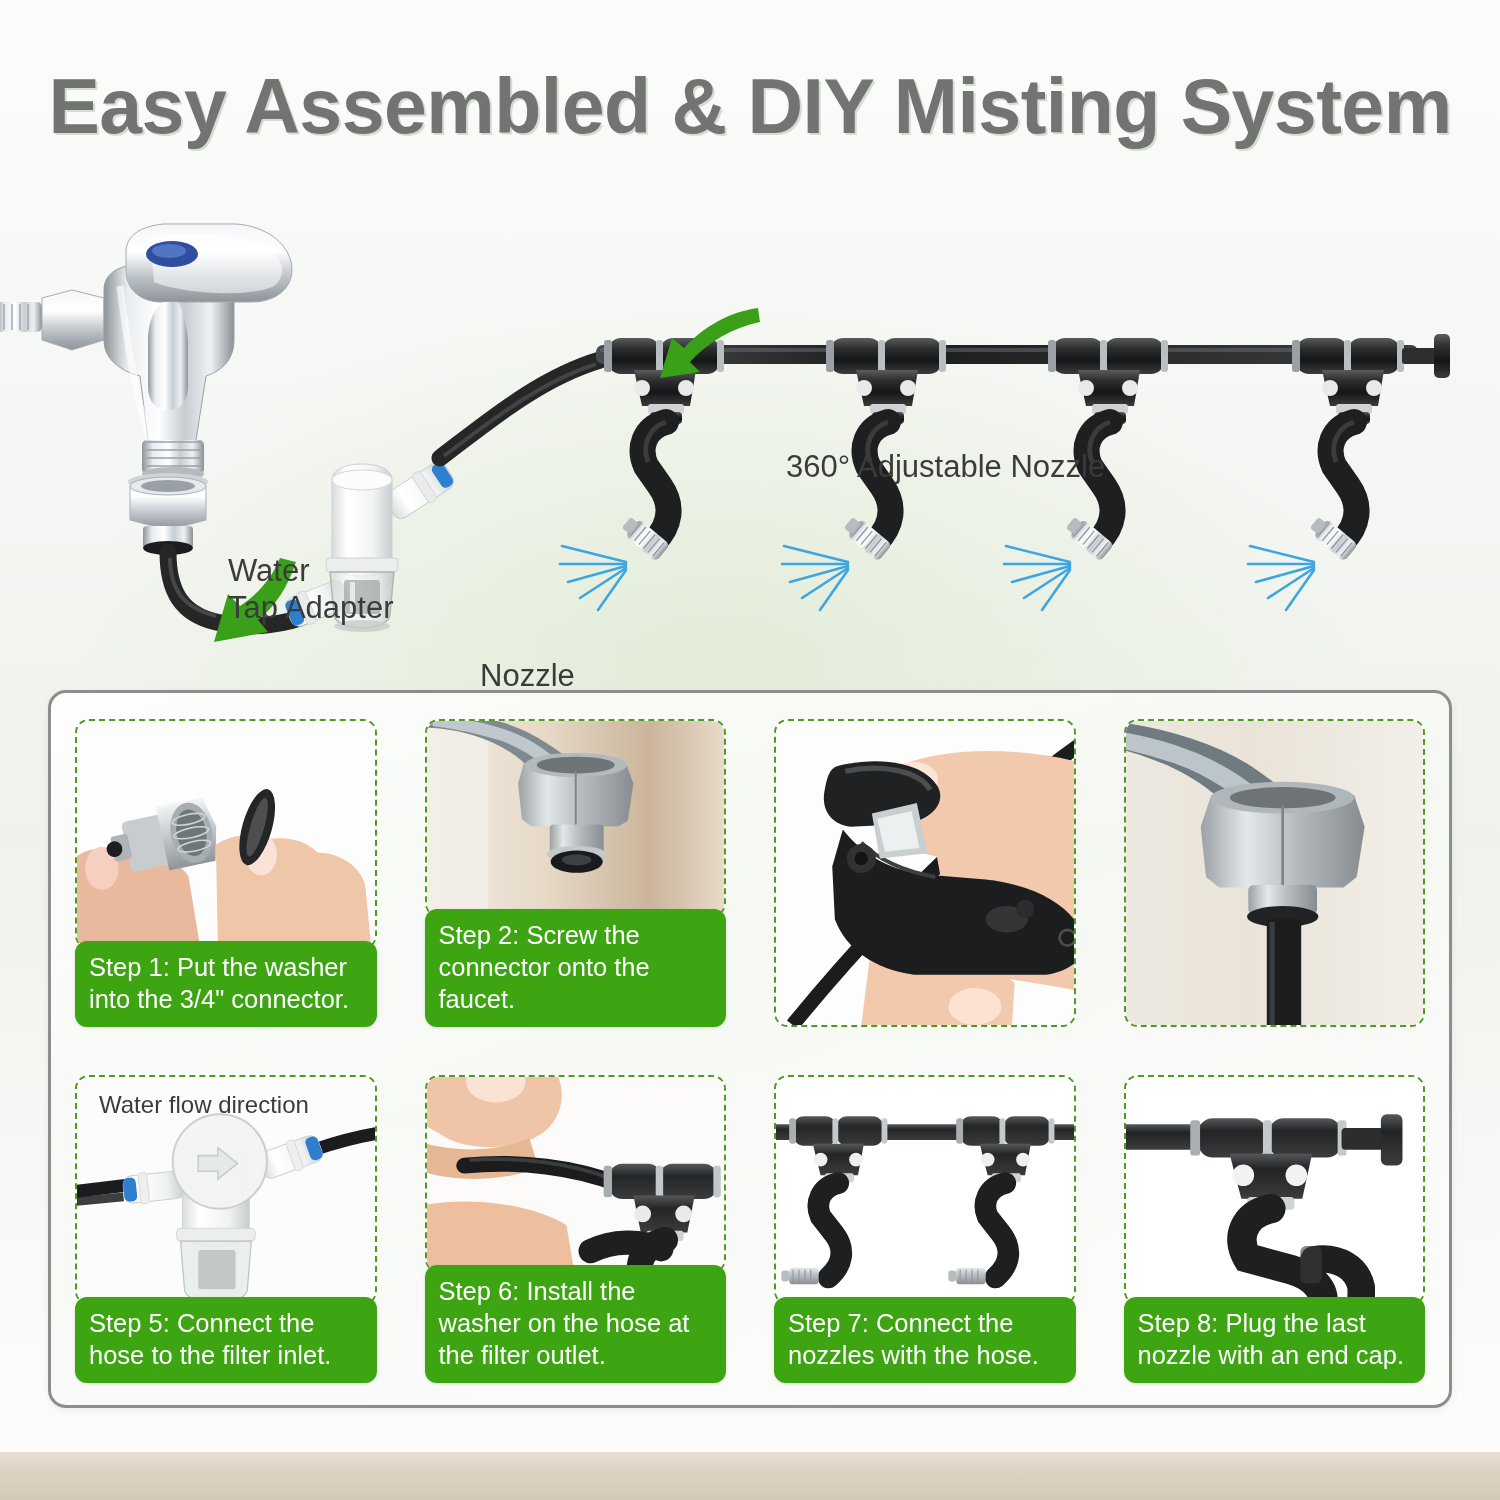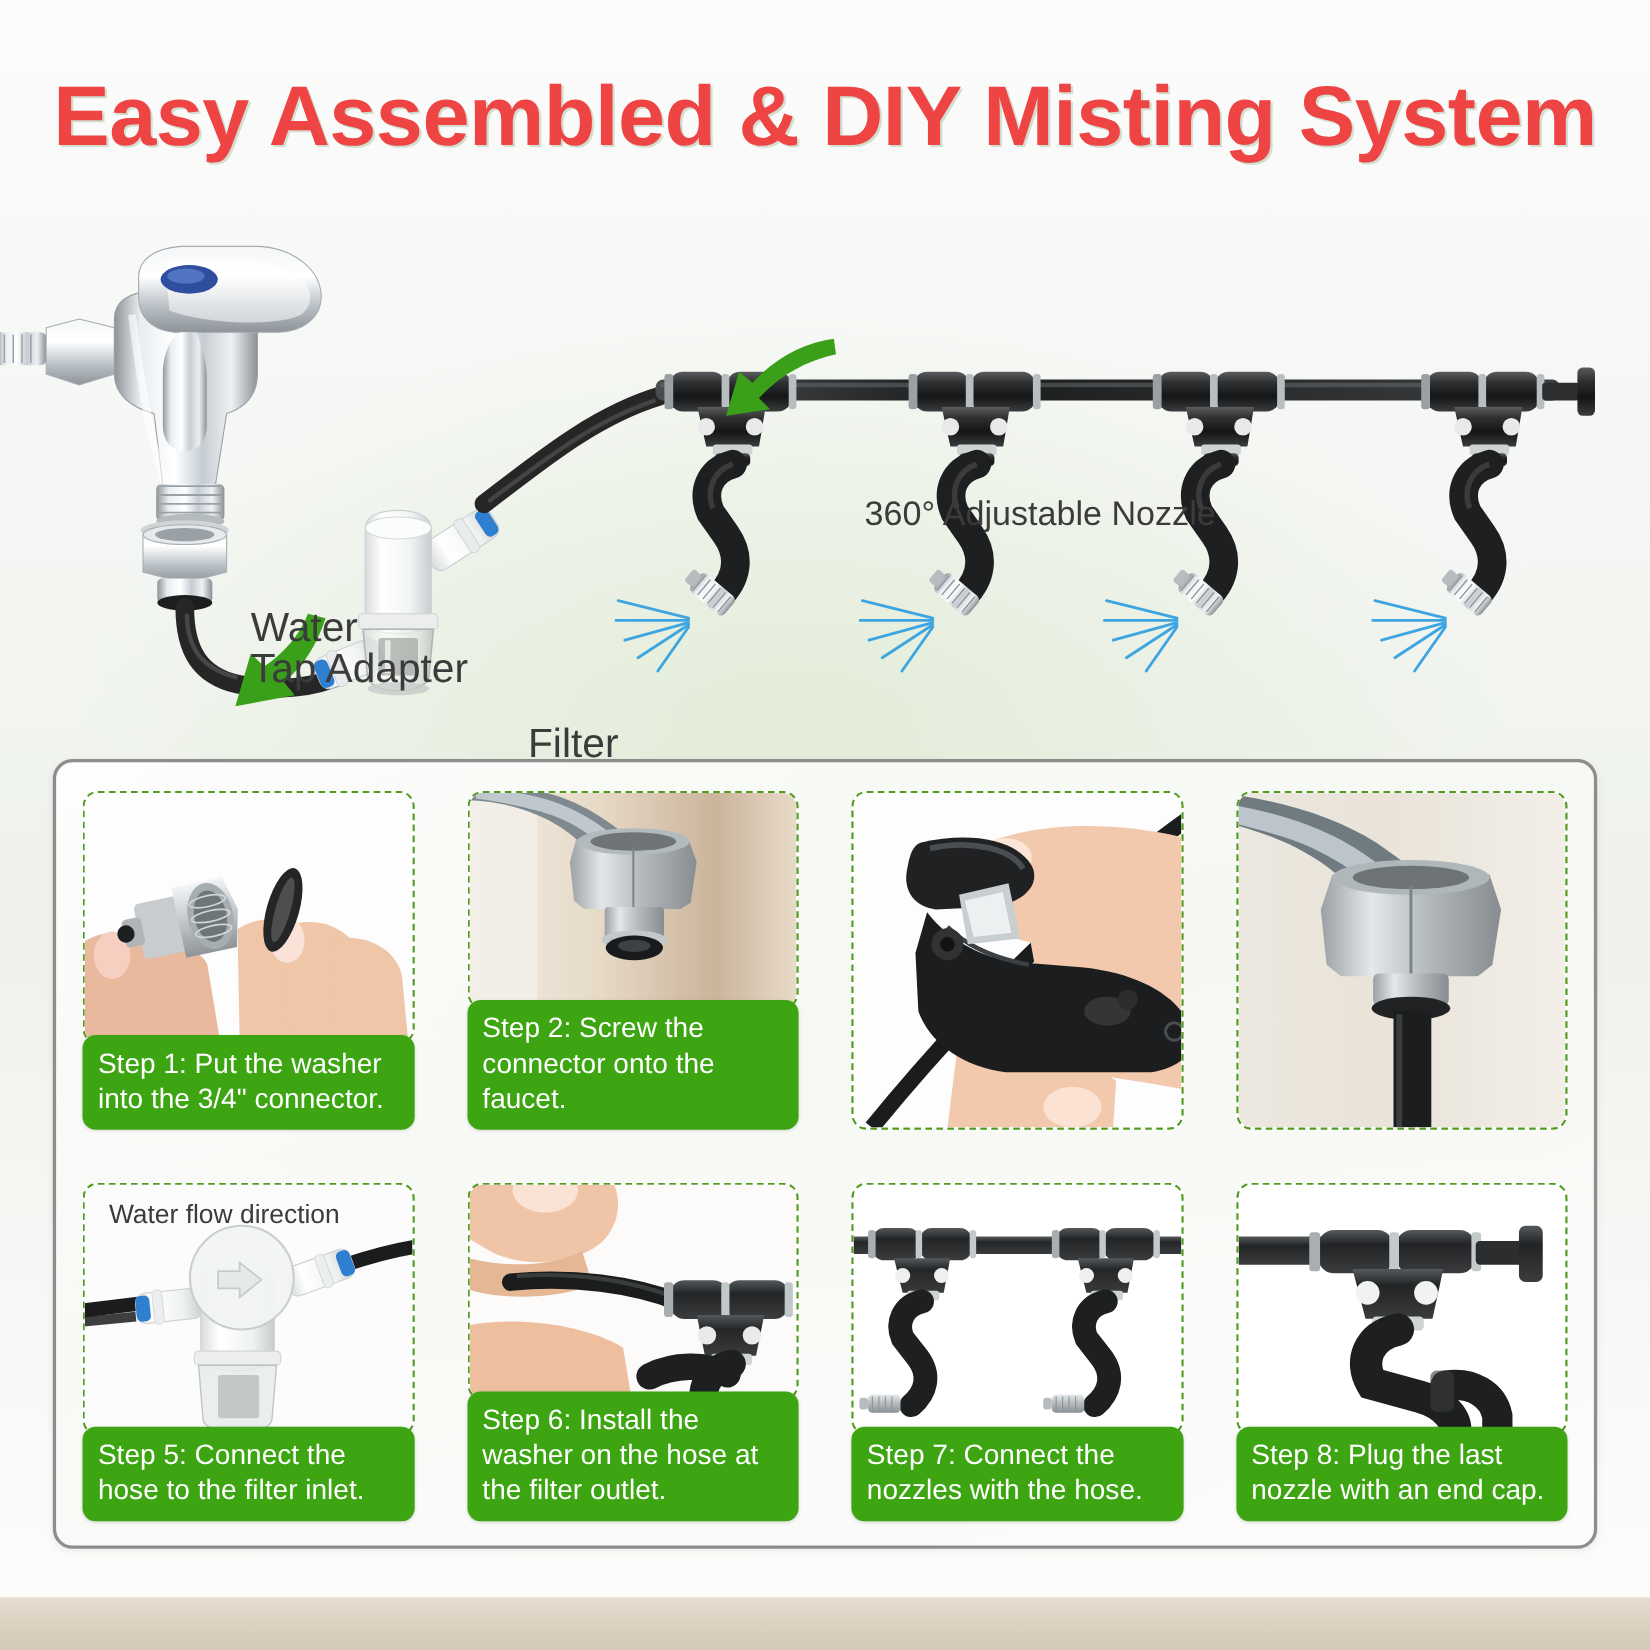--- a/index.html
+++ b/index.html
@@ -23,34 +23,34 @@
     background: linear-gradient(180deg,#e7dfd2 0%, #ddd3c3 40%, #d4c9b6 100%);
   }
 
   
   #title {
     position: absolute; top: 62px; left: 0; width: 1500px;
     text-align: center;
     font-size: 77px;
     font-weight: bold;
     letter-spacing: -0.5px;
-    color: #ef4444;
+    color: #737373;
     font-family: "Liberation Sans", sans-serif;
     text-shadow: 2px 2px 0 rgba(120,160,110,0.30);
     white-space: nowrap;
   }
 
   
   #hero { position: absolute; left: 0; top: 190px; width: 1500px; height: 470px; }
   #hero svg { display:block; }
 
   .calloutlbl {
     position: absolute;
     color: #3b3b3b;
-    font-size: 37px;
+    font-size: 31px;
     line-height: 37px;
     font-family: "Liberation Sans", sans-serif;
     white-space: pre-line;
   }
   #lbl-nozzle { left: 750px; top: 258px; font-size: 31px; margin-left: 36px; }
   #lbl-adapter { left: 228px; top: 362px; }
   #lbl-filter { left: 480px; top: 467px; }
 
   
   #panel {
@@ -391,21 +391,21 @@
     </g>
     <g fill="#3aa01a">
       <path d="M486 494 C476 516 458 534 436 544 L446 556 L392 564 L408 518 L418 532
                C438 522 456 506 468 486 Z"></path>
     </g>
   </svg>
 
   <div class="calloutlbl" id="lbl-nozzle">360° Adjustable Nozzle</div>
   <div class="calloutlbl" id="lbl-adapter">Water
 Tap Adapter</div>
-  <div class="calloutlbl" id="lbl-filter">Filter</div>
+  <div class="calloutlbl" id="lbl-filter">Nozzle</div>
 </div>
 
 <div id="panel">
   <div id="grid">
 
     <div class="step">
       <div class="photo">
         <svg viewBox="0 0 320 230" preserveAspectRatio="xMidYMid slice">
           <rect width="320" height="230" fill="#fdfdfd"></rect>
           <g fill="#e8b99c">

